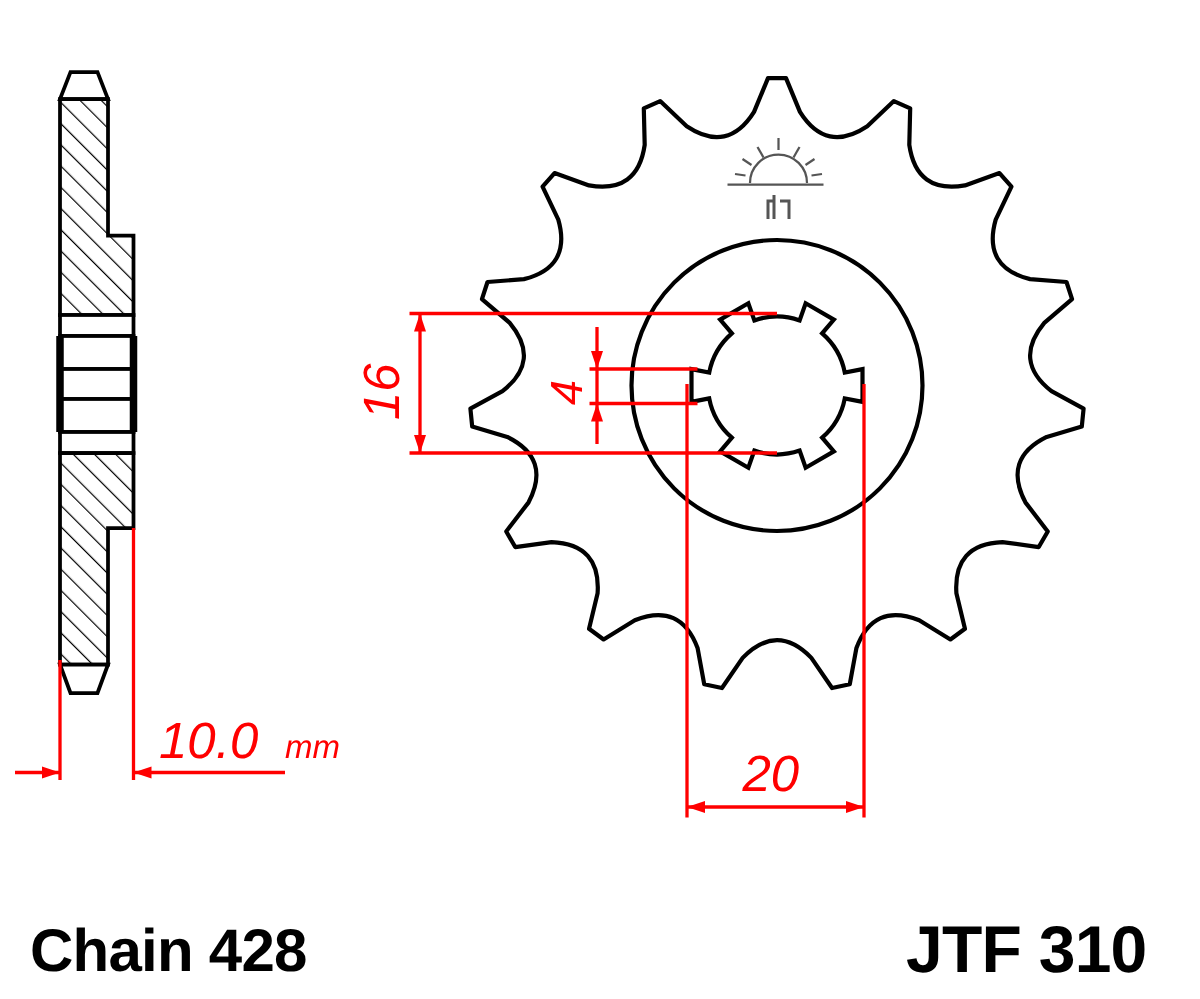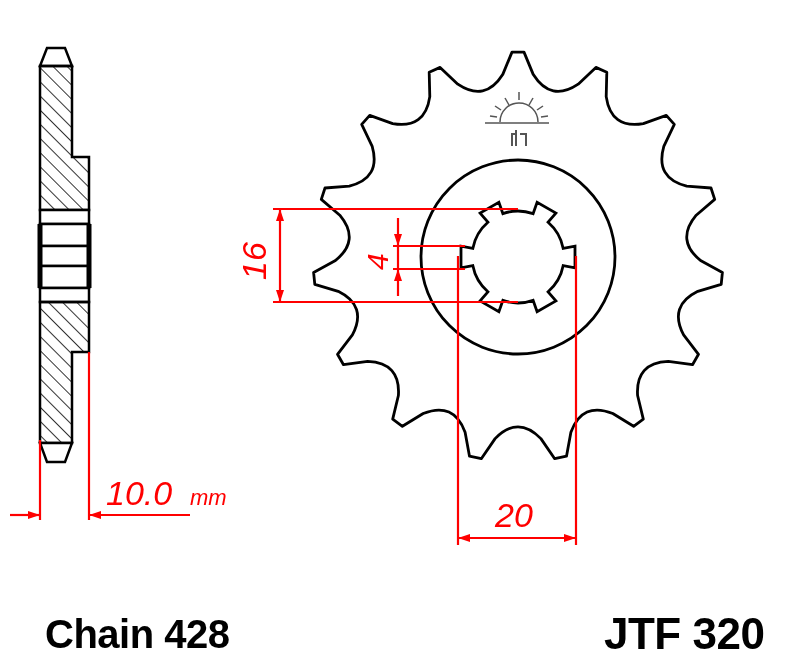--- a/index.html
+++ b/index.html
@@ -85,14 +85,14 @@
 
     <line x1="458" y1="256" x2="458" y2="545"></line>
     <line x1="576" y1="256" x2="576" y2="545"></line>
     <line x1="458" y1="538" x2="576" y2="538"></line>
     <polygon points="458,538 470,534 470,542" stroke="none"></polygon>
     <polygon points="576,538 564,534 564,542" stroke="none"></polygon>
     <text class="dim-text" x="495" y="527" font-size="34" stroke="none">20</text>
   </g>
 </svg>
 
-<div class="label" style="left:20px; top:614px;margin-left:25px;">Chain 428</div>
-<div class="label" style="left:604px; top:612px; font-size:44px;">JTF 320</div>
+<div class="label" style="left:20px; top:614px;">Chain 428</div>
+<div class="label" style="left:604px; top:612px; font-size:44px;">JTF 310</div>
 
 </body></html>

